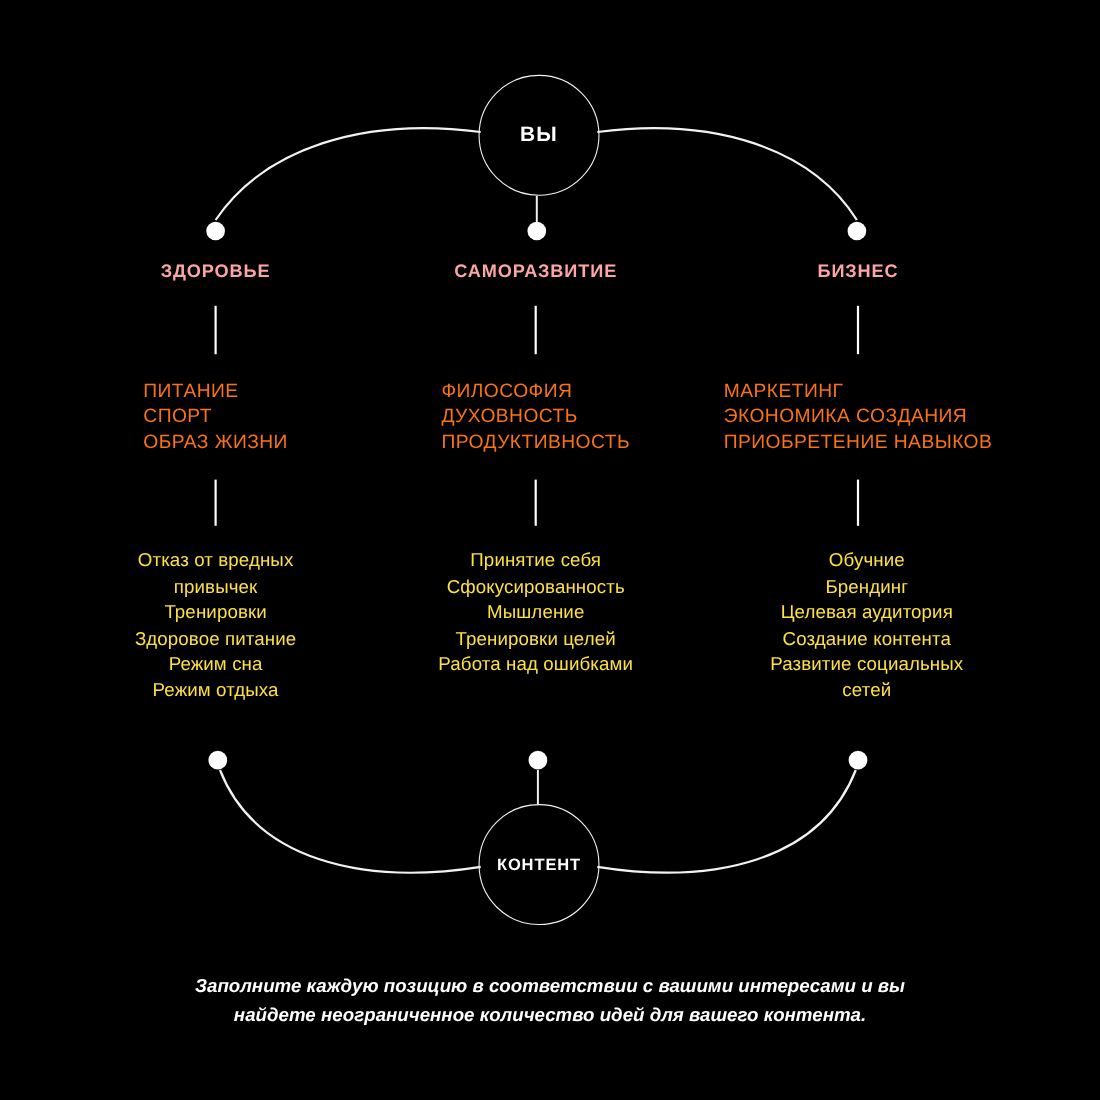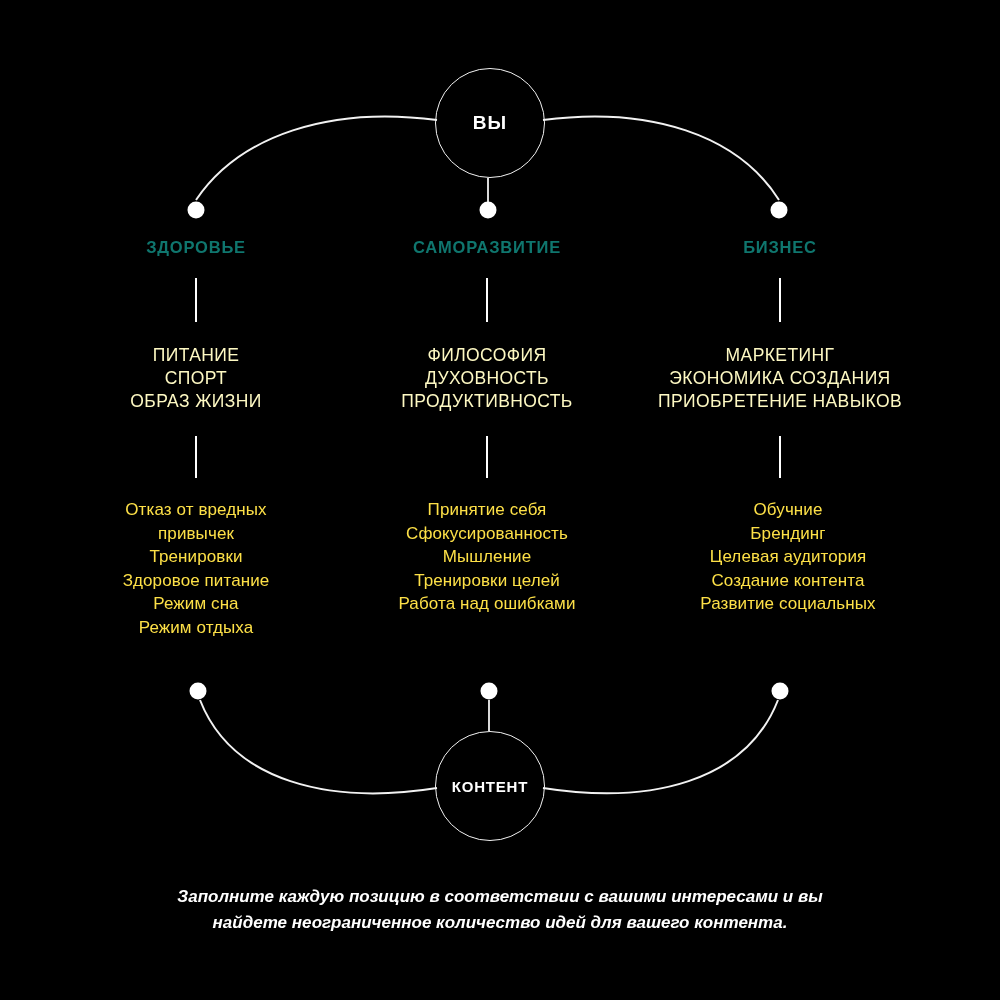--- a/index.html
+++ b/index.html
@@ -50,33 +50,32 @@
   #content-node {
     left: 435px;
     top: 731px;
     width: 110px;
     height: 110px;
   }
   #content-node span { font-size: 15px; letter-spacing: 0.8px; }
 
   .branch-title {
     position: absolute;
-    color: #0f766e;
+    color: #fca5a5;
     font-size: 16.5px;
     font-weight: bold;
     letter-spacing: 0.8px;
     white-space: nowrap;
     transform: translateX(-50%);
     text-align: center;
   }
   .cat-block {
     position: absolute;
     transform: translateX(-50%);
-    text-align: center;
-    color: #fef9c3;
+    color: #f97316;
     font-size: 17.5px;
     line-height: 23px;
     letter-spacing: 0.4px;
     white-space: nowrap;
   }
   .list-block {
     position: absolute;
     transform: translateX(-50%);
     text-align: center;
     color: #fde047;
@@ -173,20 +172,21 @@
     <div>Тренировки целей</div>
     <div>Работа над ошибками</div>
   </div>
 
   <div class="list-block" style="left:788px; top:498px; width:250px;">
     <div>Обучние</div>
     <div>Брендинг</div>
     <div>Целевая аудитория</div>
     <div>Создание контента</div>
     <div>Развитие социальных</div>
+    <div>сетей</div>
   </div>
 
   <div class="node-circle" id="content-node">
     <span>КОНТЕНТ</span>
   </div>
 
   <div id="footer-note">Заполните каждую позицию в соответствии с вашими интересами и вы найдете неограниченное количество идей для вашего контента.</div>
 
 </div>
 

